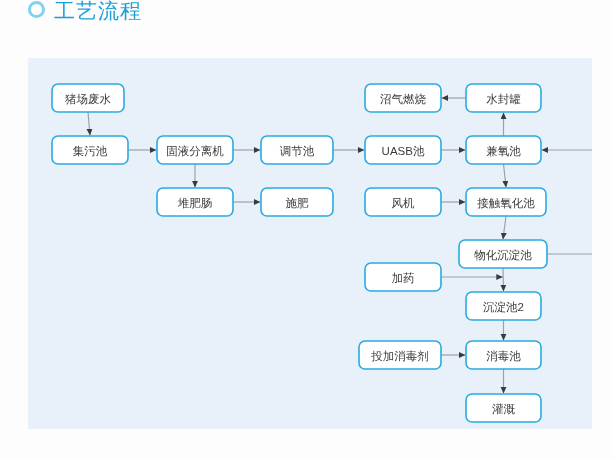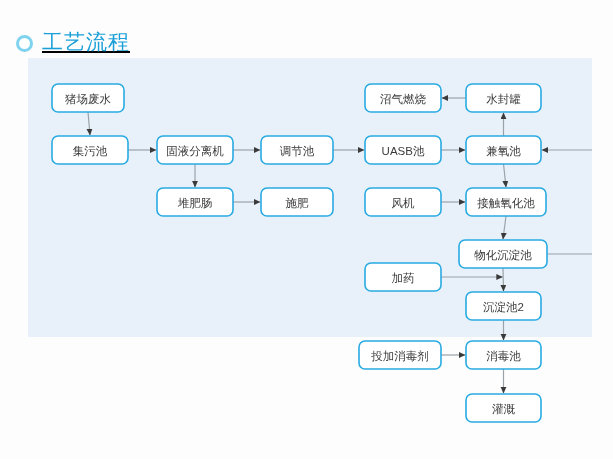--- a/index.html
+++ b/index.html
@@ -20,24 +20,23 @@
     background: #fdfdfd;
   }
   
   #header {
     position: absolute;
     left: 0;
     top: 0;
     width: 613px;
     height: 52px;
     display: flex;
-    align-items: flex-end;
-    padding-left: 16px;
+    align-items: flex-start;
+    padding-left: 28px;
     box-sizing: border-box;
-    text-decoration: underline;
   }
   #ring-icon {
     width: 17px;
     height: 17px;
     border-radius: 50%;
     border: 3px solid #7fd3ef;
     background: #ffffff;
     box-sizing: border-box;
     flex: 0 0 auto;
     margin-right: 9px;
@@ -50,21 +49,21 @@
     font-weight: 400;
     line-height: 1;
     white-space: nowrap;
   }
   
   #flow-panel {
     position: absolute;
     left: 28px;
     top: 58px;
     width: 564px;
-    height: 279px;
+    height: 371px;
     background: #e8f1f9;
   }
   #flow-svg {
     position: absolute;
     left: 0;
     top: 0;
     width: 564px;
     height: 383px;
     display: block;
   }

